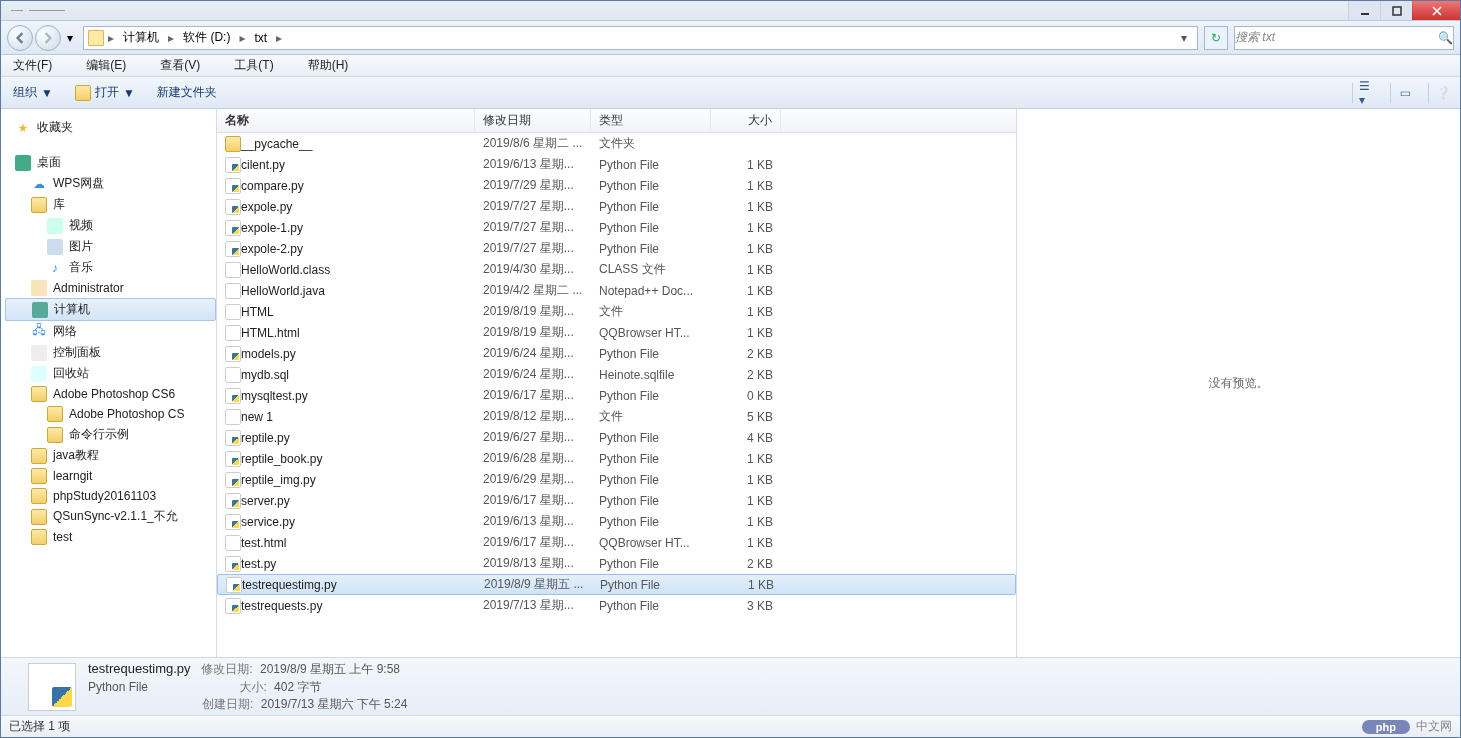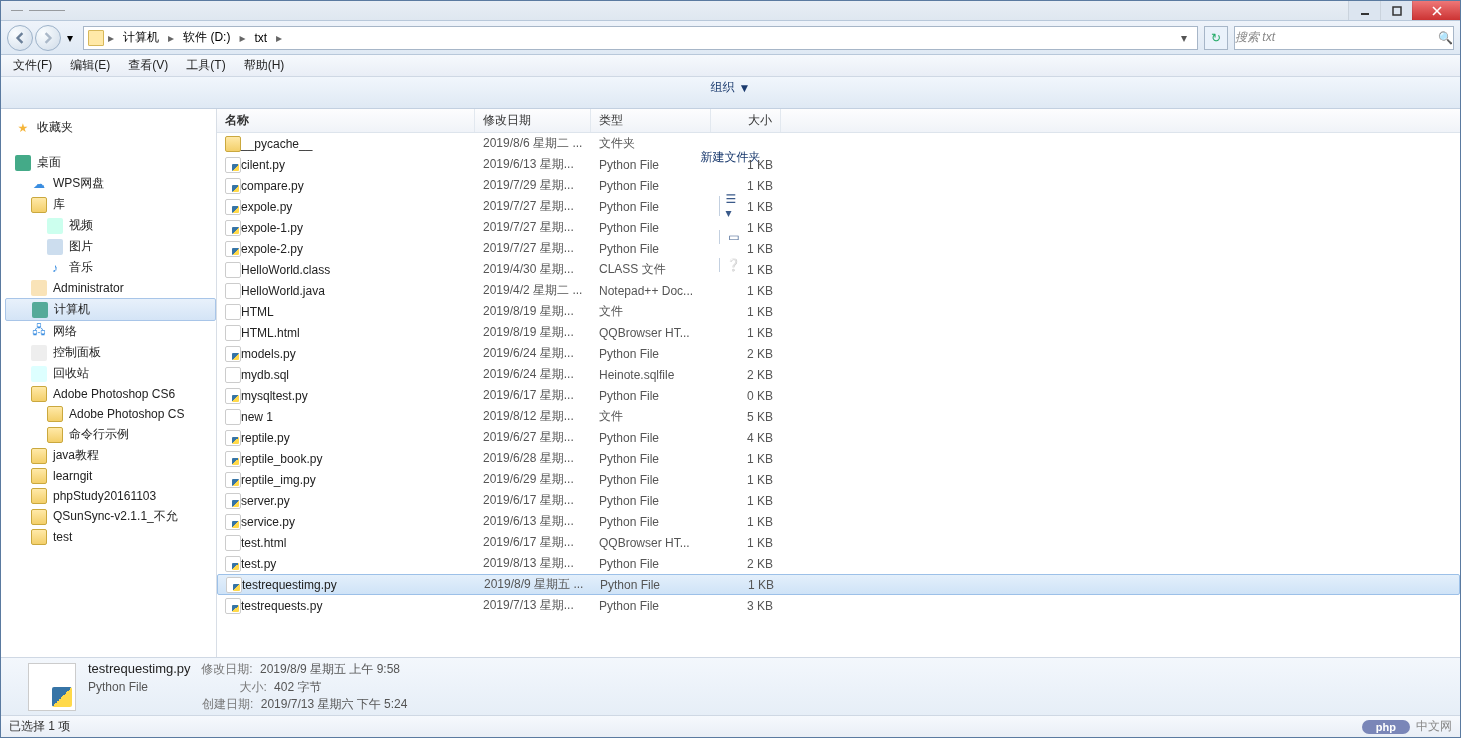--- a/index.html
+++ b/index.html
@@ -18,23 +18,23 @@
   .navbtn { width:26px; height:26px; border-radius:50%; background: radial-gradient(circle at 30% 30%, #fafdff, #cfdbe8); border:1px solid #9db2c9; display:flex; align-items:center; justify-content:center; }
   .navbtn.dd { width:14px; border-radius:0; background:none; border:none; }
   .crumbbar { flex:1; height:24px; background:#fff; border:1px solid #a7b6c8; display:flex; align-items:center; padding:0 4px; gap:2px; }
   .crumb-icon { width:16px; height:16px; background:#ffe9a8; border:1px solid #d7b85a; border-radius:1px; }
   .crumb { padding:0 5px; color:#000; display:flex; align-items:center; height:100%; }
   .crumb-sep { color:#666; padding:0 2px; }
   .crumb-dd { margin-left:auto; width:18px; text-align:center; color:#555; }
   .refresh { width:24px; height:24px; border:1px solid #a7b6c8; background:#eaf2fb; display:flex; align-items:center; justify-content:center; color:#2a6; }
   .searchbox { width:220px; height:24px; border:1px solid #a7b6c8; background:#fff; display:flex; align-items:center; padding:0 0; color:#888; font-style:italic; }
   .searchbox .sicon { margin-left:auto; color:#5a7aa0; font-style:normal; }
-  .menubar { height:22px; background: linear-gradient(#f6f9fd,#e9eef6); border-bottom:1px solid #cfd8e4; display:flex; align-items:center; padding:0 4px; gap:2px; }
+  .menubar { height:22px; background: linear-gradient(#f6f9fd,#e9eef6); border-bottom:1px solid #cfd8e4; display:flex; align-items:center; padding:0 4px; gap:18px; }
   .menubar .mitem { padding:2px 8px; color:#222; }
-  .toolbar { height:32px; background: linear-gradient(#f1f6fc,#dfe9f4); border-bottom:1px solid #c3d0e0; display:flex; align-items:center; padding:0 8px; gap:14px; color:#1a3a6e;flex-direction:column; }
+  .toolbar { height:32px; background: linear-gradient(#f1f6fc,#dfe9f4); border-bottom:1px solid #c3d0e0; display:flex; align-items:center; padding:0 8px; gap:14px; color:#1a3a6e; }
   .toolbar .tbtn { display:flex; align-items:center; gap:4px; padding:2px 4px; }
   .toolbar .spacer { flex:1; }
   .toolbar .ricon { width:24px; height:20px; display:flex; align-items:center; justify-content:center; color:#3a5a8a; border-left:1px solid #c3d0e0; padding-left:6px; }
   .body { flex:1; display:flex; min-height:0; }
   .navpane { width:216px; background:#fff; border-right:1px solid #d8dee6; overflow-y:auto; padding:8px 0 8px 4px; }
   .navgroup { margin-bottom:14px; }
   .navitem { display:flex; align-items:center; gap:6px; padding:2px 6px 2px 10px; color:#222; white-space:nowrap; }
   .navitem.sub1 { padding-left:26px; }
   .navitem.sub2 { padding-left:42px; }
   .navitem.selected { background: linear-gradient(#e8f1fb,#d4e4f6); border:1px solid #a8c5e8; border-radius:2px; }
@@ -468,20 +468,23 @@
               <div class="cell name">
                 <span class="ico py"></span>
                 <span>testrequests.py</span>
               </div>
               <div class="cell date">2019/7/13 星期...</div>
               <div class="cell type">Python File</div>
               <div class="cell size">3 KB</div>
             </div>
           </div>
       </div>
+      <div class="previewpane">
+        <span>没有预览。</span>
+      </div>
     </div>
   </div>
 
   <div class="detailsbar">
     <div class="thumb"></div>
     <div class="dmeta">
       <div>
         <span class="fname">testrequestimg.py</span>
         &nbsp;&nbsp;<span class="lbl">修改日期:</span>
         <span>2019/8/9 星期五 上午 9:58</span>

